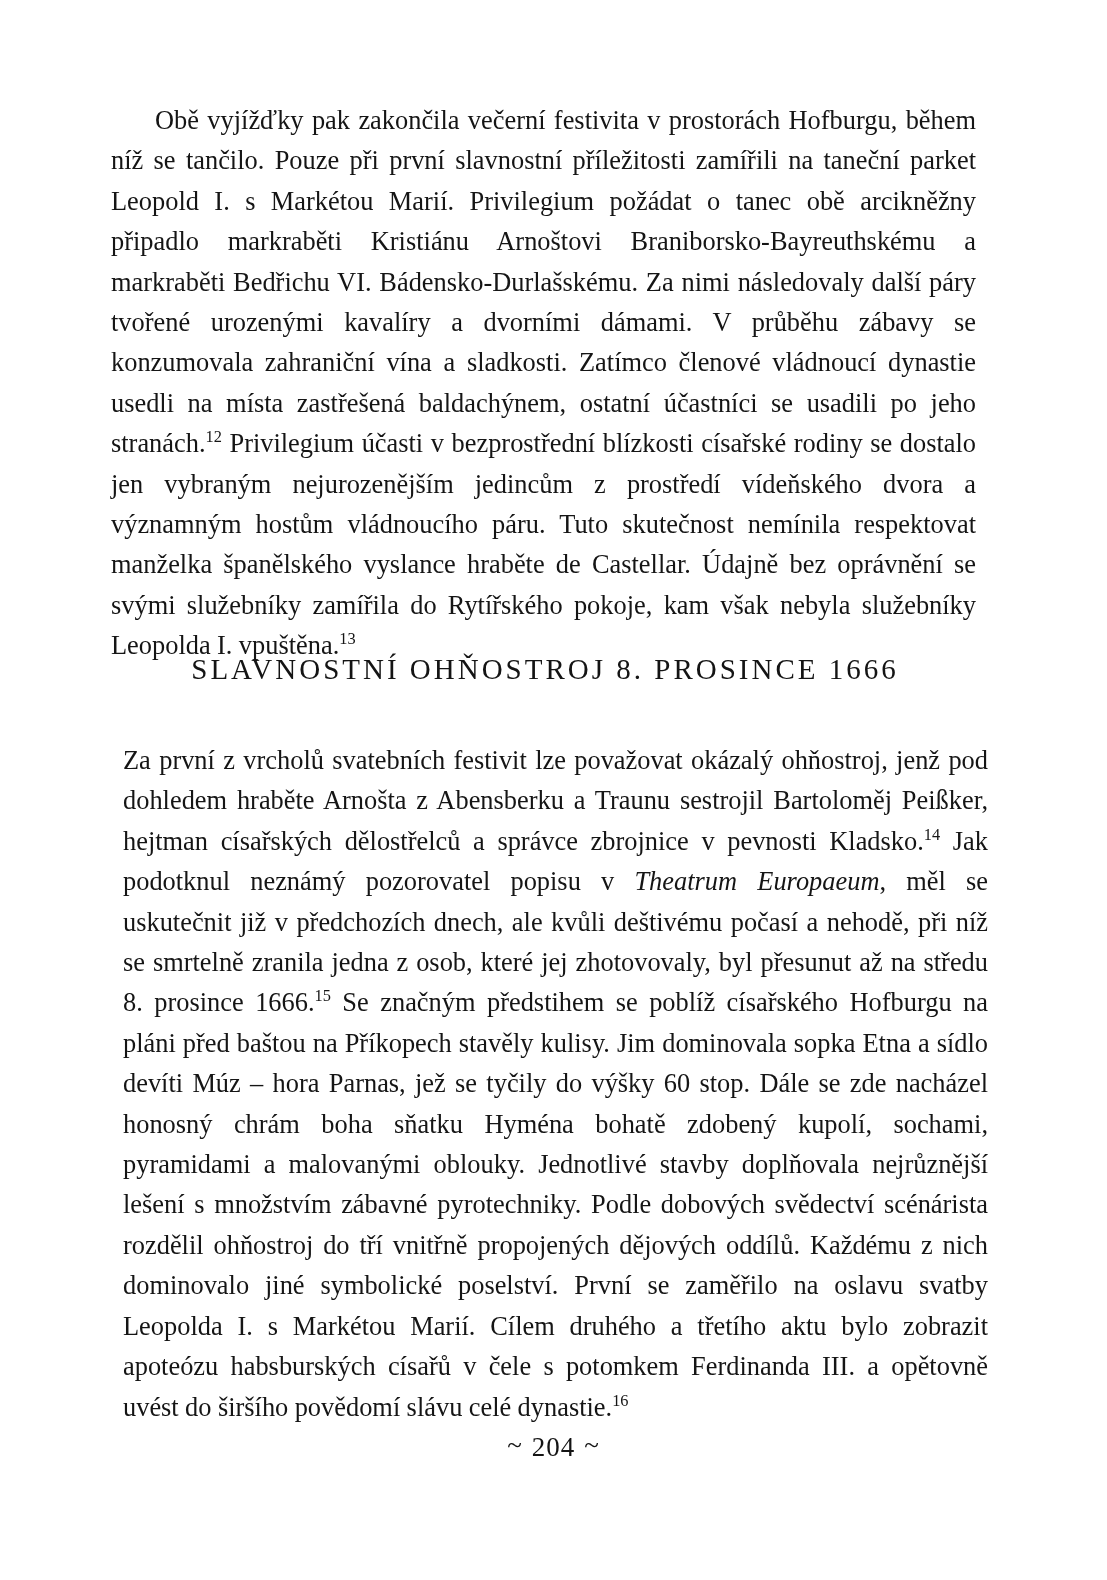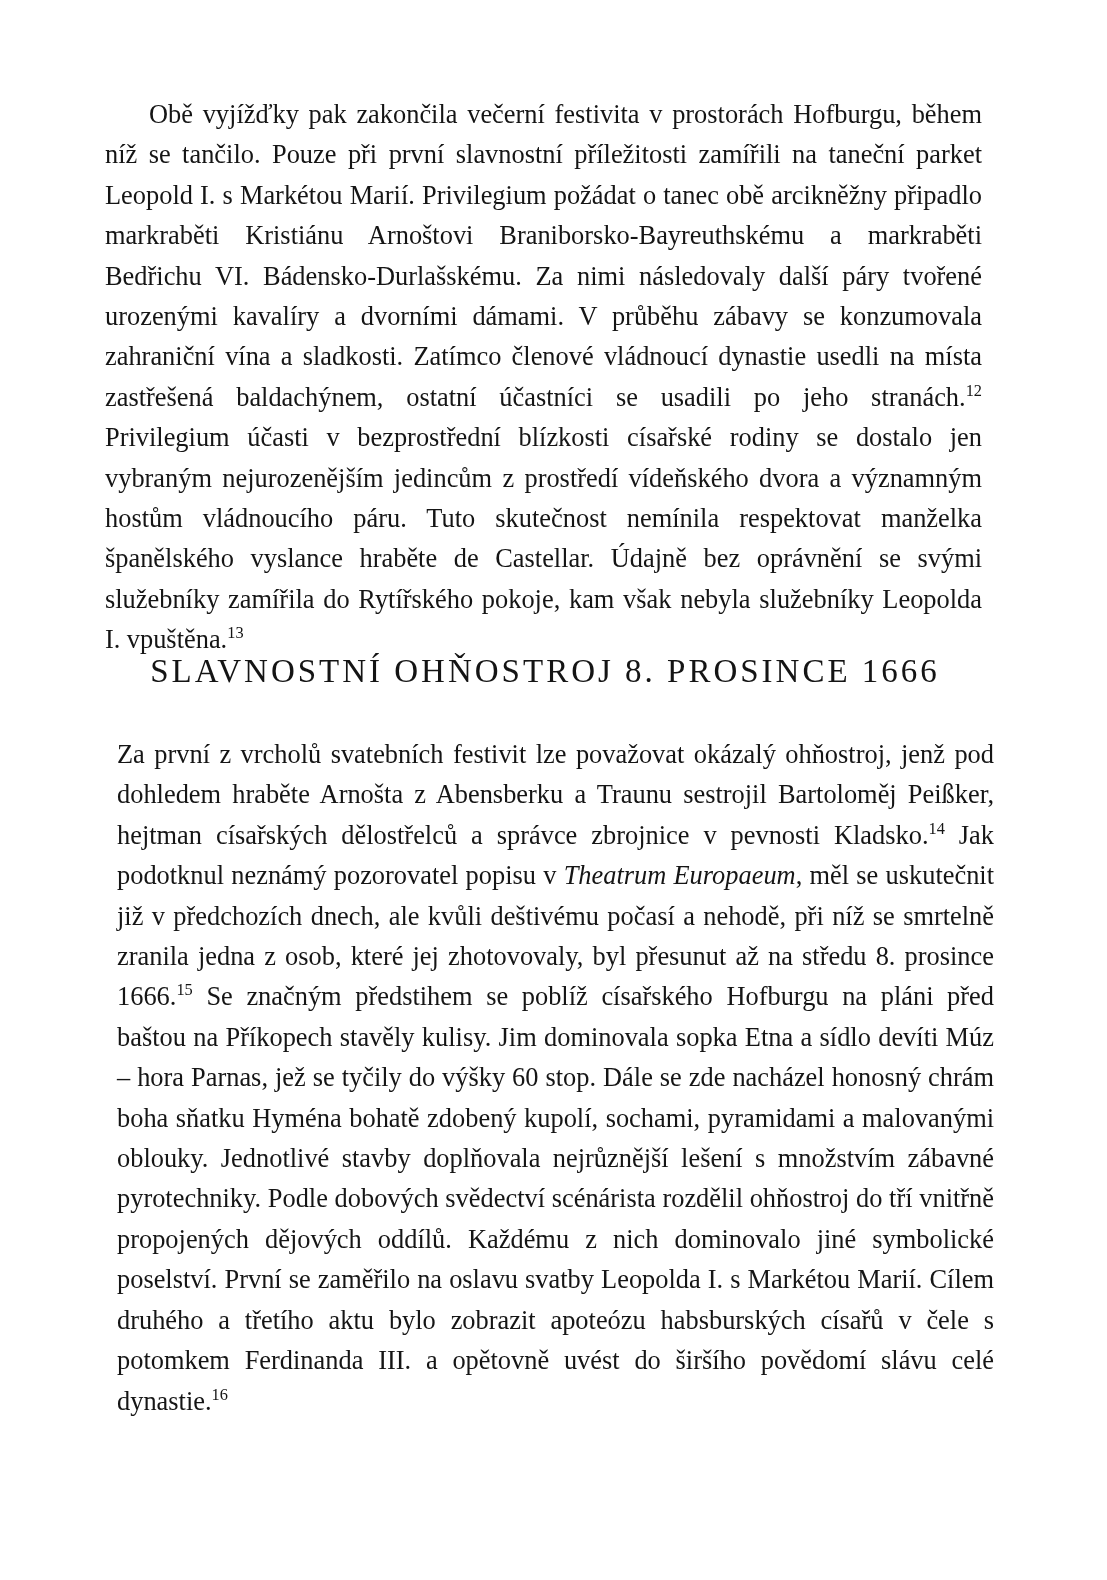--- a/index.html
+++ b/index.html
@@ -20,21 +20,21 @@
   }
 
   .text-block {
     position: absolute;
     left: 97px;
     top: 86px;
     width: 893px;
   }
 
   p.body-par {
-    margin: 8px;
+    margin: 14px;
     font-family: "Liberation Serif", "DejaVu Serif", serif;
     font-size: 26.4px;
     line-height: 40.4px;
     color: #151515;
     text-align: justify;
     text-justify: inter-word;
     hyphens: manual;
     -webkit-hyphens: manual;
     word-spacing: -0.2px;
   }
@@ -50,21 +50,21 @@
   }
 
   .ital {
     font-style: italic;
   }
 
   h2.section-heading {
     margin: 0;
     font-family: "Liberation Serif", "DejaVu Serif", serif;
     font-weight: normal;
-    font-size: 33px;
+    font-size: 29px;
     line-height: 1;
     letter-spacing: 3.0px;
     color: #141414;
     text-align: center;
     text-indent: 3.0px;
     white-space: nowrap;
   }
 
   .heading-wrap {
     position: absolute;
@@ -109,14 +109,17 @@
   </div>
 
   <div class="heading-wrap">
     <h2 class="section-heading">SLAVNOSTNÍ OHŇOSTROJ 8. PROSINCE 1666</h2>
   </div>
 
   <div class="par-two">
     <p class="body-par"><span>Za první z vrcholů svatebních festivit lze považovat okázalý ohňostroj, jenž pod dohledem hraběte Arnošta z Abensberku a Traunu sestrojil Bartoloměj Peißker, hejtman císařských dělostřelců a správce zbrojnice v pevnosti Kladsko.</span><sup class="fn">14</sup><span> Jak podotknul neznámý pozorovatel popisu v </span><span class="ital">Theatrum Europaeum</span><span>, měl se uskutečnit již v předchozích dnech, ale kvůli deštivému počasí a nehodě, při níž se smrtelně zranila jedna z osob, které jej zhotovovaly, byl přesunut až na středu 8. prosince 1666.</span><sup class="fn">15</sup><span> Se značným předstihem se poblíž císařského Hofburgu na pláni před baštou na Příkopech stavěly kulisy. Jim dominovala sopka Etna a sídlo devíti Múz – hora Parnas, jež se tyčily do výšky 60 stop. Dále se zde nacházel honosný chrám boha sňatku Hyména bohatě zdobený kupolí, sochami, pyramidami a malovanými oblouky. Jednotlivé stavby doplňovala nejrůznější lešení s množstvím zábavné pyrotechniky. Podle dobových svědectví scénárista rozdělil ohňostroj do tří vnitřně propojených dějových oddílů. Každému z nich dominovalo jiné symbolické poselství. První se zaměřilo na oslavu svatby Leopolda I. s Markétou Marií. Cílem druhého a třetího aktu bylo zobrazit apoteózu habsburských císařů v čele s potomkem Ferdinanda III. a opětovně uvést do širšího povědomí slávu celé dynastie.</span><sup class="fn">16</sup></p>
   </div>
 
+  <div class="folio">
+    <span class="tilde">~</span><span>204</span><span class="tilde">~</span>
+  </div>
 
 </div>
 
 </body></html>

